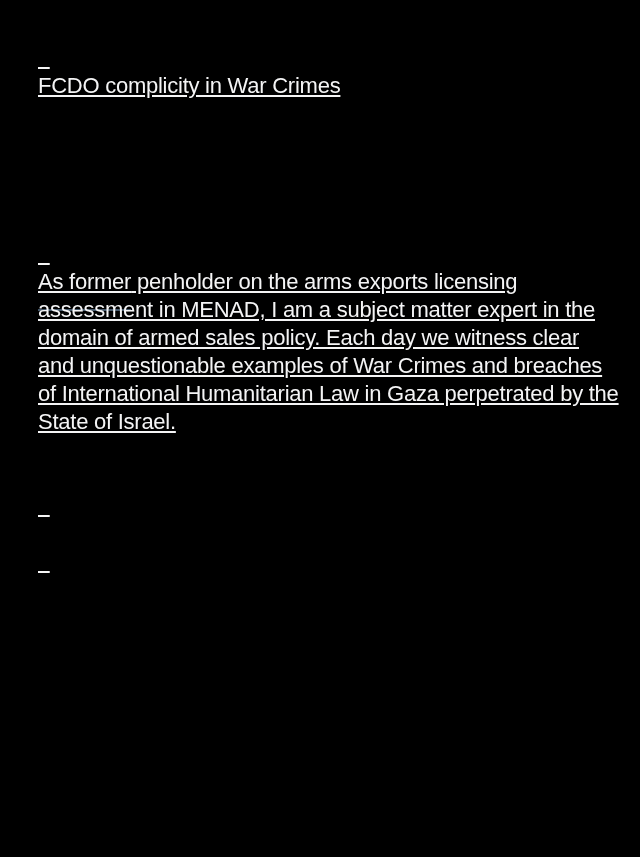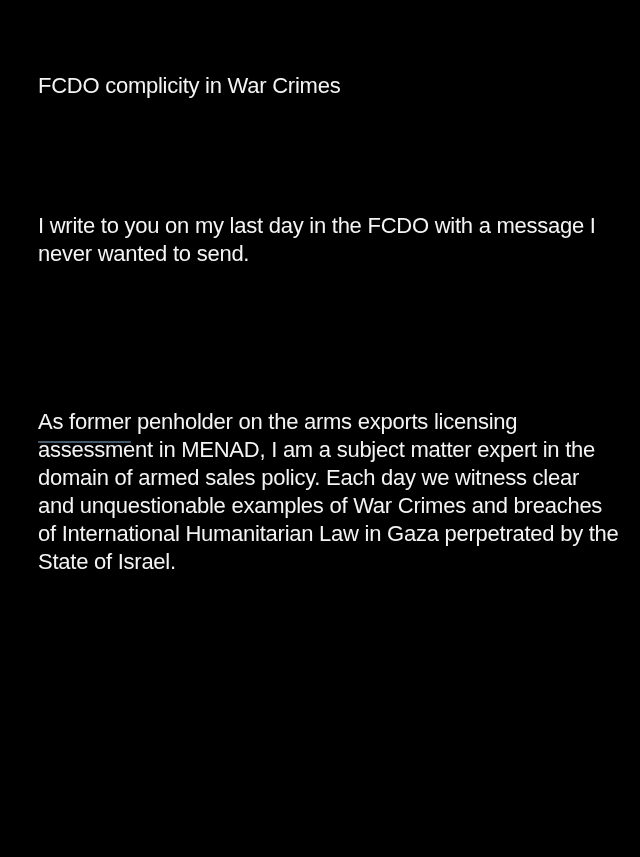--- a/index.html
+++ b/index.html
@@ -18,40 +18,39 @@
     height: 741px;
     padding: 16px 8px 20px 38px;
     background: #000000;
     font-family: "Liberation Sans", "DejaVu Sans", sans-serif;
     font-size: 22px;
     line-height: 28px;
     letter-spacing: -0.25px;
     color: #f4f4f5;
     white-space: pre;           
     overflow: hidden;
+    text-decoration: underline;
   }
   .doc p {
     margin: 0 0 28px 0;         
   }
   .doc p:last-child {
     margin-bottom: 0;
   }
   .underlined {
     border-bottom: 2px solid #45586a;  
-    padding-bottom: 7px;
+    padding-bottom: 15px;
   }
 </style>
 </head>
 <body>
 
 <div class="doc">
   <p>FCDO complicity in War Crimes</p>
 
-  <p>I write to you on my last day in the FCDO with a message I
-never wanted to send.</p>
 
 
   <p><span class="underlined">As former</span><span> penholder on the arms exports licensing
 assessment in MENAD, I am a subject matter expert in the
 domain of armed sales policy. Each day we witness clear
 and unquestionable examples of War Crimes and breaches
 of International Humanitarian Law in Gaza perpetrated by the
 State of Israel.</span></p>
 
   

